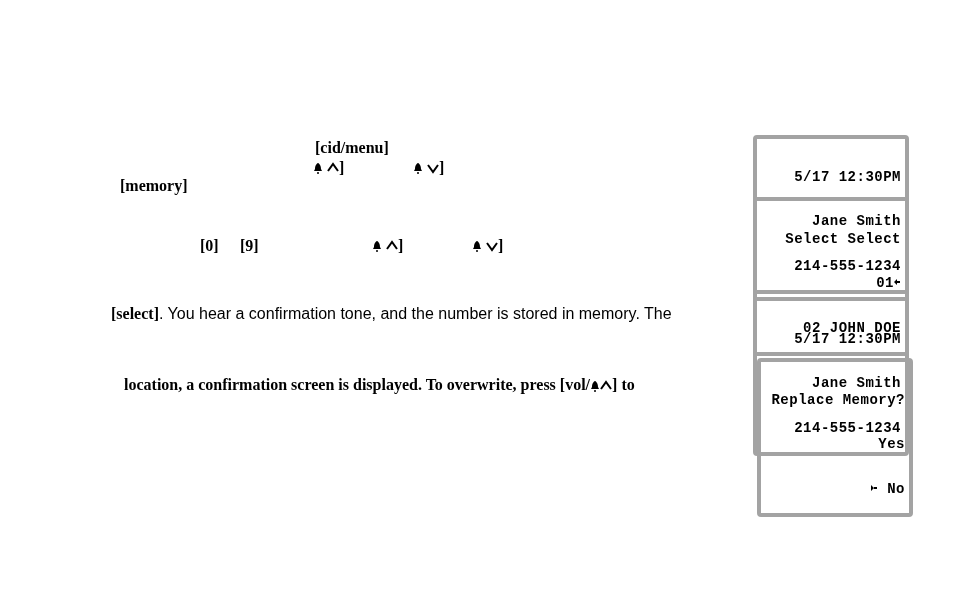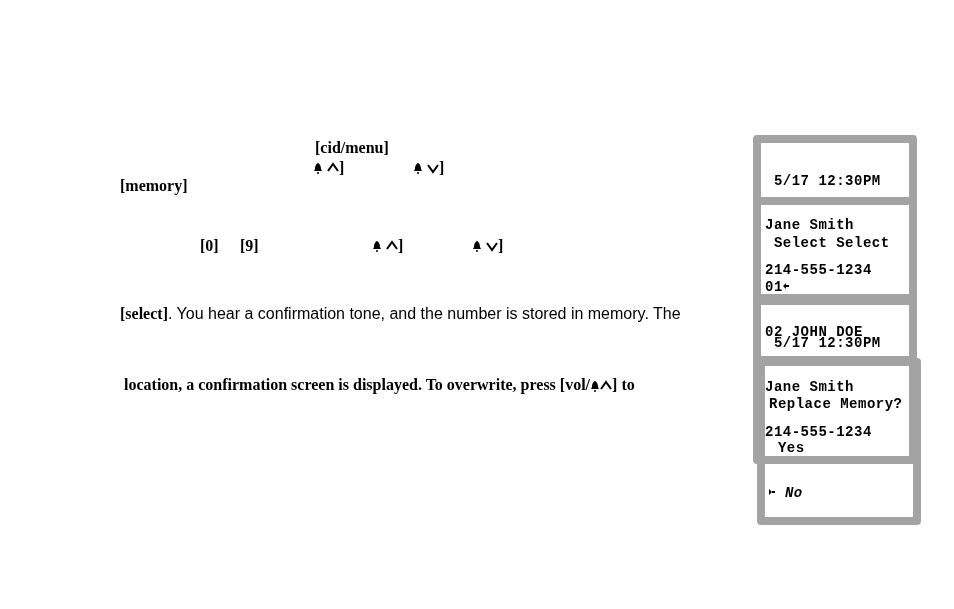--- a/index.html
+++ b/index.html
@@ -28,29 +28,30 @@
     line-height: 1.35;
     width: 610px;
   }
   .icon {
     display: inline-block;
     vertical-align: middle;
   }
   .lcd {
     position: absolute;
     width: 140px;
-    border: 8px solid #a3a3a3;
+    border: 4px solid #a3a3a3;
     border-radius: 4px;
     padding: 2px 4px 2px 4px;
     font-family: "Courier New", Courier, monospace;
     font-size: 14px;
     font-weight: 700;
     line-height: 1.05;
     letter-spacing: 0.5px;
     white-space: pre;
+    text-align: right;
   }
   .lcd .line { display: block; white-space: pre; }
   .lcd .cursor {
     display: inline-block;
     vertical-align: middle;
     margin-left: 0px;
     margin-right: 1px;
   }
 </style>
 </head>
@@ -95,21 +96,21 @@
 <div class="text bold" style="left:472px; top:236px;">
   <span class="icon"><svg width="10" height="12" viewBox="0 0 10 12">
           <path d="M5 1 C5 1 2 2 2 7 L1 9 L9 9 L8 7 C8 2 5 1 5 1 Z" fill="#000"></path>
           <circle cx="5" cy="11" r="1" fill="#000"></circle>
         </svg></span>
   <span class="icon"><svg width="12" height="12" viewBox="0 0 12 12">
           <path d="M1 3 L6 10 L11 3" fill="none" stroke="#000" stroke-width="2"></path>
         </svg></span><span>]</span>
 </div>
 
-<div class="paragraph" style="left:120px; top:303px;">
+<div class="paragraph" style="left:111px; top:303px;">
   <span class="bold">[select]</span><span>. You hear a confirmation tone, and the number is stored in memory. The</span>
 </div>
 
 <div class="paragraph bold" style="left:124px; top:374px; width:610px;">
   <span>location, a confirmation screen is displayed. To overwrite, press [vol/</span><span class="icon"><svg width="10" height="12" viewBox="0 0 10 12">
           <path d="M5 1 C5 1 2 2 2 7 L1 9 L9 9 L8 7 C8 2 5 1 5 1 Z" fill="#000"></path>
           <circle cx="5" cy="11" r="1" fill="#000"></circle>
         </svg></span><span class="icon"><svg width="12" height="12" viewBox="0 0 12 12">
           <path d="M1 9 L6 2 L11 9" fill="none" stroke="#000" stroke-width="2"></path>
         </svg></span><span>] to</span><br>
@@ -133,16 +134,16 @@
   <span class="line"> 5/17 12:30PM</span>
   <span class="line">Jane Smith</span>
   <span class="line">214-555-1234</span>
 </div>
 
 <div class="lcd" style="left:757px; top:358px;">
   <span class="line">Replace Memory?</span>
   <span class="line"> Yes</span>
   <span class="line"><span class="cursor"><svg width="6" height="10" viewBox="0 0 6 10">
             <path d="M0 2 L3 5 L0 8 Z M3 4 L6 4 L6 6 L3 6 Z" fill="#000"></path>
-          </svg></span><span style="display:inline;font-style:italic;"> No</span></span>
+          </svg></span><span style="display:inline;"> No</span></span>
 </div>
 
 </div>
 
 </body></html>

